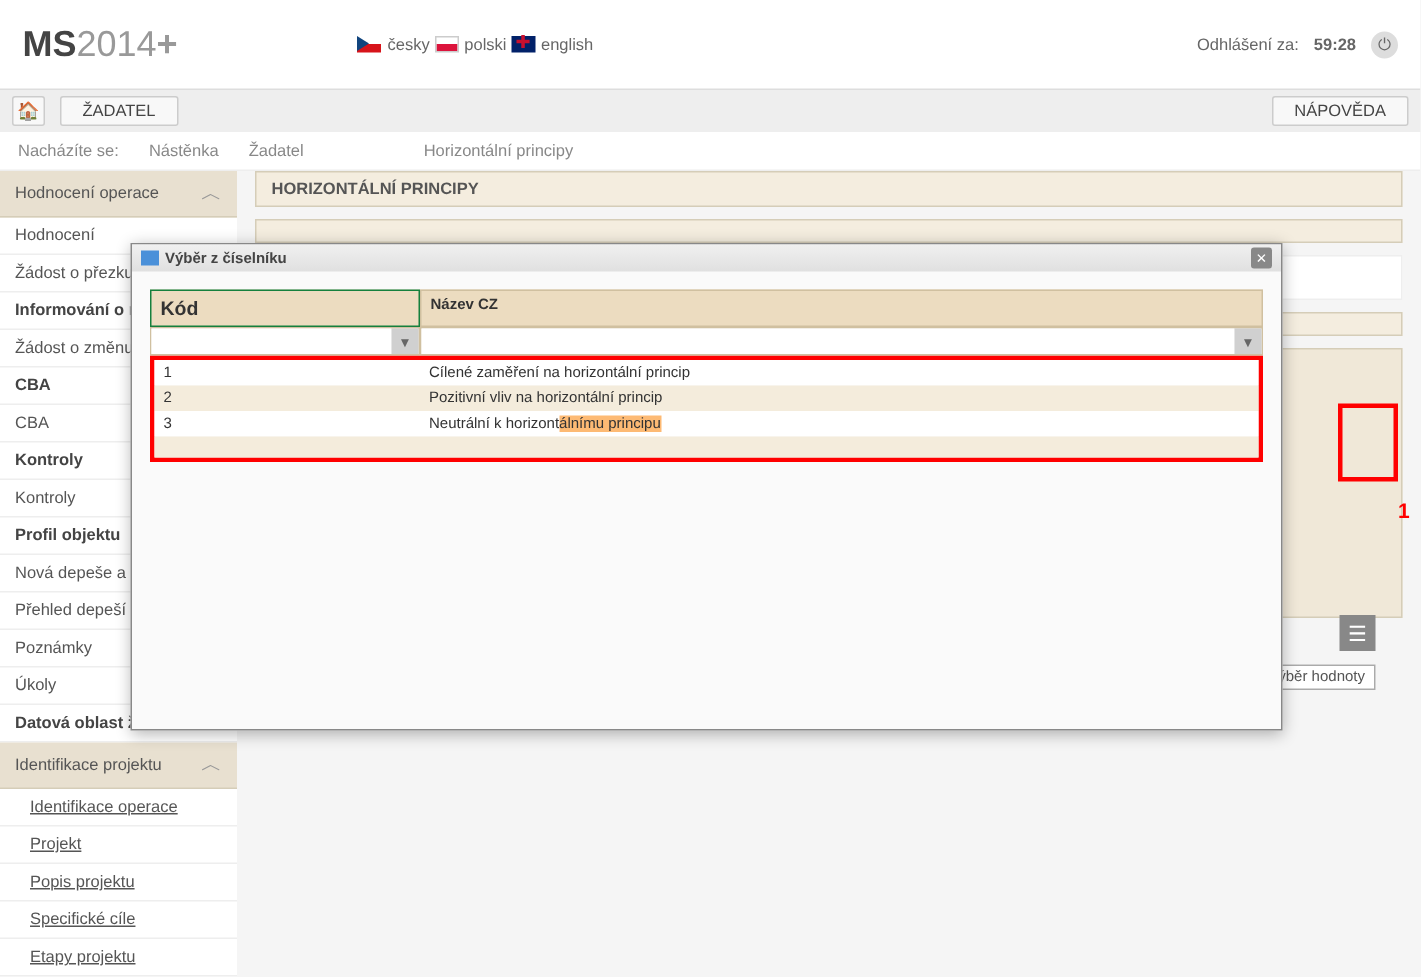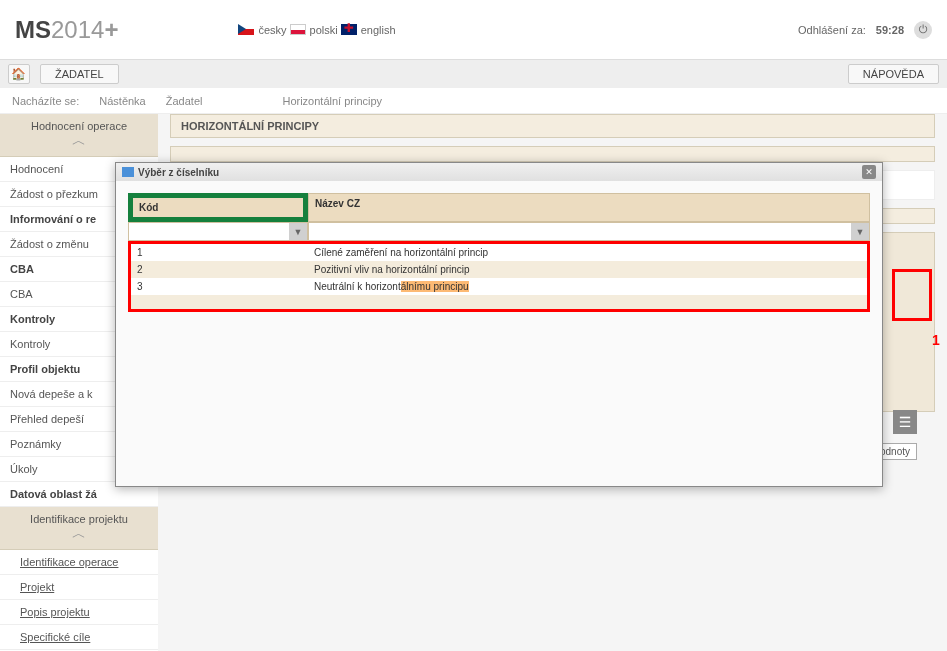--- a/index.html
+++ b/index.html
@@ -24,21 +24,21 @@
     .subheader { background: #eee; height: 28px; display: flex; align-items: center; padding: 0 8px; gap: 10px; }
     .home-btn { width: 22px; height: 20px; background: #f8f8f8; border: 1px solid #ccc; border-radius: 2px; display: flex; align-items: center; justify-content: center; cursor: pointer; }
     .tab-btn { padding: 3px 14px; background: #f8f8f8; border: 1px solid #ccc; border-radius: 2px; color: #444; font-size: 11px; cursor: pointer; text-transform: uppercase; }
     .help-btn { margin-left: auto; padding: 3px 14px; background: #f8f8f8; border: 1px solid #ccc; border-radius: 2px; color: #444; font-size: 11px; cursor: pointer; font-weight: normal; }
     
     .breadcrumb { background: #fff; height: 26px; display: flex; align-items: center; padding: 0 12px; gap: 20px; color: #888; font-size: 11px; border-bottom: 1px solid #eee; }
     .breadcrumb-item { cursor: pointer; }
     
     .main { display: flex; }
     .sidebar { width: 158px; background: #fff; }
-    .sidebar-section { padding: 6px 10px; background: #e8e0d0; color: #555; font-size: 11px; display: flex; justify-content: space-between; align-items: center; border-bottom: 1px solid #d5cdb8; flex-direction: column; }
+    .sidebar-section { padding: 6px 10px; background: #e8e0d0; color: #555; font-size: 11px; display: flex; justify-content: space-between; align-items: center; border-bottom: 1px solid #d5cdb8; }
     .sidebar-item { padding: 6px 10px; color: #555; font-size: 11px; cursor: pointer; border-bottom: 1px solid #eee; }
     .sidebar-item.bold { font-weight: bold; color: #444; }
     .sidebar-item.indent { padding-left: 20px; text-decoration: underline; }
     .chevron { font-size: 14px; color: #999; }
     
     .content { flex: 1; padding: 0 12px; }
     .content-header { background: #f4eddf; padding: 5px 10px; font-size: 11px; color: #555; text-transform: uppercase; border: 1px solid #d5cdb8; margin-bottom: 8px; font-weight: bold; }
     .form-area { background: #f0e8d8; border: 1px solid #d5cdb8; padding: 12px; min-height: 180px; position: relative; }
     
     .checkbox-row { display: flex; align-items: center; gap: 8px; margin: 12px 0; color: #555; font-size: 11px; }
@@ -54,21 +54,21 @@
     .red-outline-1 { position: absolute; border: 3px solid red; right: -5px; top: -16px; width: 40px; height: 52px; pointer-events: none; }
     .red-label-2 { position: absolute; left: 843px; top: 328px; color: red; font-weight: bold; font-size: 14px; }
     
     .modal-overlay { position: absolute; top: 0; left: 0; right: 0; bottom: 0; z-index: 100; }
     .modal { position: absolute; left: 87px; top: 162px; width: 768px; height: 325px; background: #fafafa; border: 1px solid #888; box-shadow: 0 2px 10px rgba(0,0,0,0.3); }
     .modal-header { background: linear-gradient(to bottom, #f0f0f0, #e0e0e0); height: 18px; display: flex; align-items: center; padding: 0 6px; font-size: 10px; color: #444; gap: 4px; }
     .modal-header-icon { width: 12px; height: 10px; background: #4a90d9; display: inline-block; }
     .modal-close { margin-left: auto; width: 14px; height: 14px; background: #888; color: #fff; border-radius: 2px; display: flex; align-items: center; justify-content: center; font-size: 9px; cursor: pointer; }
     .modal-body { padding: 12px; }
     .modal-table-header { display: flex; background: #ecdcc0; }
-    .modal-col1 { width: 180px; padding: 4px 6px; font-size: 10px; color: #333; font-weight: bold; border: 5px solid #15803d; }
+    .modal-col1 { width: 180px; padding: 4px 6px; font-size: 13px; color: #333; font-weight: bold; border: 1px solid #15803d; }
     .modal-col2 { flex: 1; padding: 4px 6px; font-size: 10px; color: #333; font-weight: bold; border: 1px solid #d0c0a0; }
     .modal-filter-row { display: flex; }
     .modal-filter-cell1 { width: 180px; display: flex; border: 1px solid #d0c0a0; }
     .modal-filter-cell2 { flex: 1; display: flex; border: 1px solid #d0c0a0; }
     .modal-filter-input { flex: 1; border: none; padding: 3px 4px; font-size: 10px; background: #fff; height: 17px; }
     .modal-filter-btn { width: 18px; background: #d0d0d0; border: none; display: flex; align-items: center; justify-content: center; cursor: pointer; font-size: 9px; color: #666; }
     .modal-table-body { border: 3px solid red; }
     .modal-row { display: flex; font-size: 10px; color: #333; cursor: pointer; }
     .modal-row:nth-child(odd) { background: #fff; }
     .modal-row:nth-child(even) { background: #f4ecdc; }
@@ -179,21 +179,21 @@
     <div class="select-value-btn">
       <span class="select-value-icon">☰</span>
     </div>
   </div>
   <div class="select-tooltip" style="position:relative; margin-top:6px; white-space:nowrap;">Výběr hodnoty</div>
 </div>
 
 <span class="red-label-2">2</span>
 <span style="position:absolute; left:932px; top:332px; color:red; font-weight:bold; font-size:14px;">1</span>
 
-<div class="modal-overlay" style="pointer-events:none;margin-left:28px;">
+<div class="modal-overlay" style="pointer-events:none;">
   <div class="modal" style="pointer-events:auto;">
     <div class="modal-header">
       <span class="modal-header-icon"></span>
       <span style="font-weight:bold;">Výběr z číselníku</span>
       <span class="modal-close">✕</span>
     </div>
     <div class="modal-body">
       <div class="modal-table-header">
         <div class="modal-col1">Kód</div>
         <div class="modal-col2">Název CZ</div>

